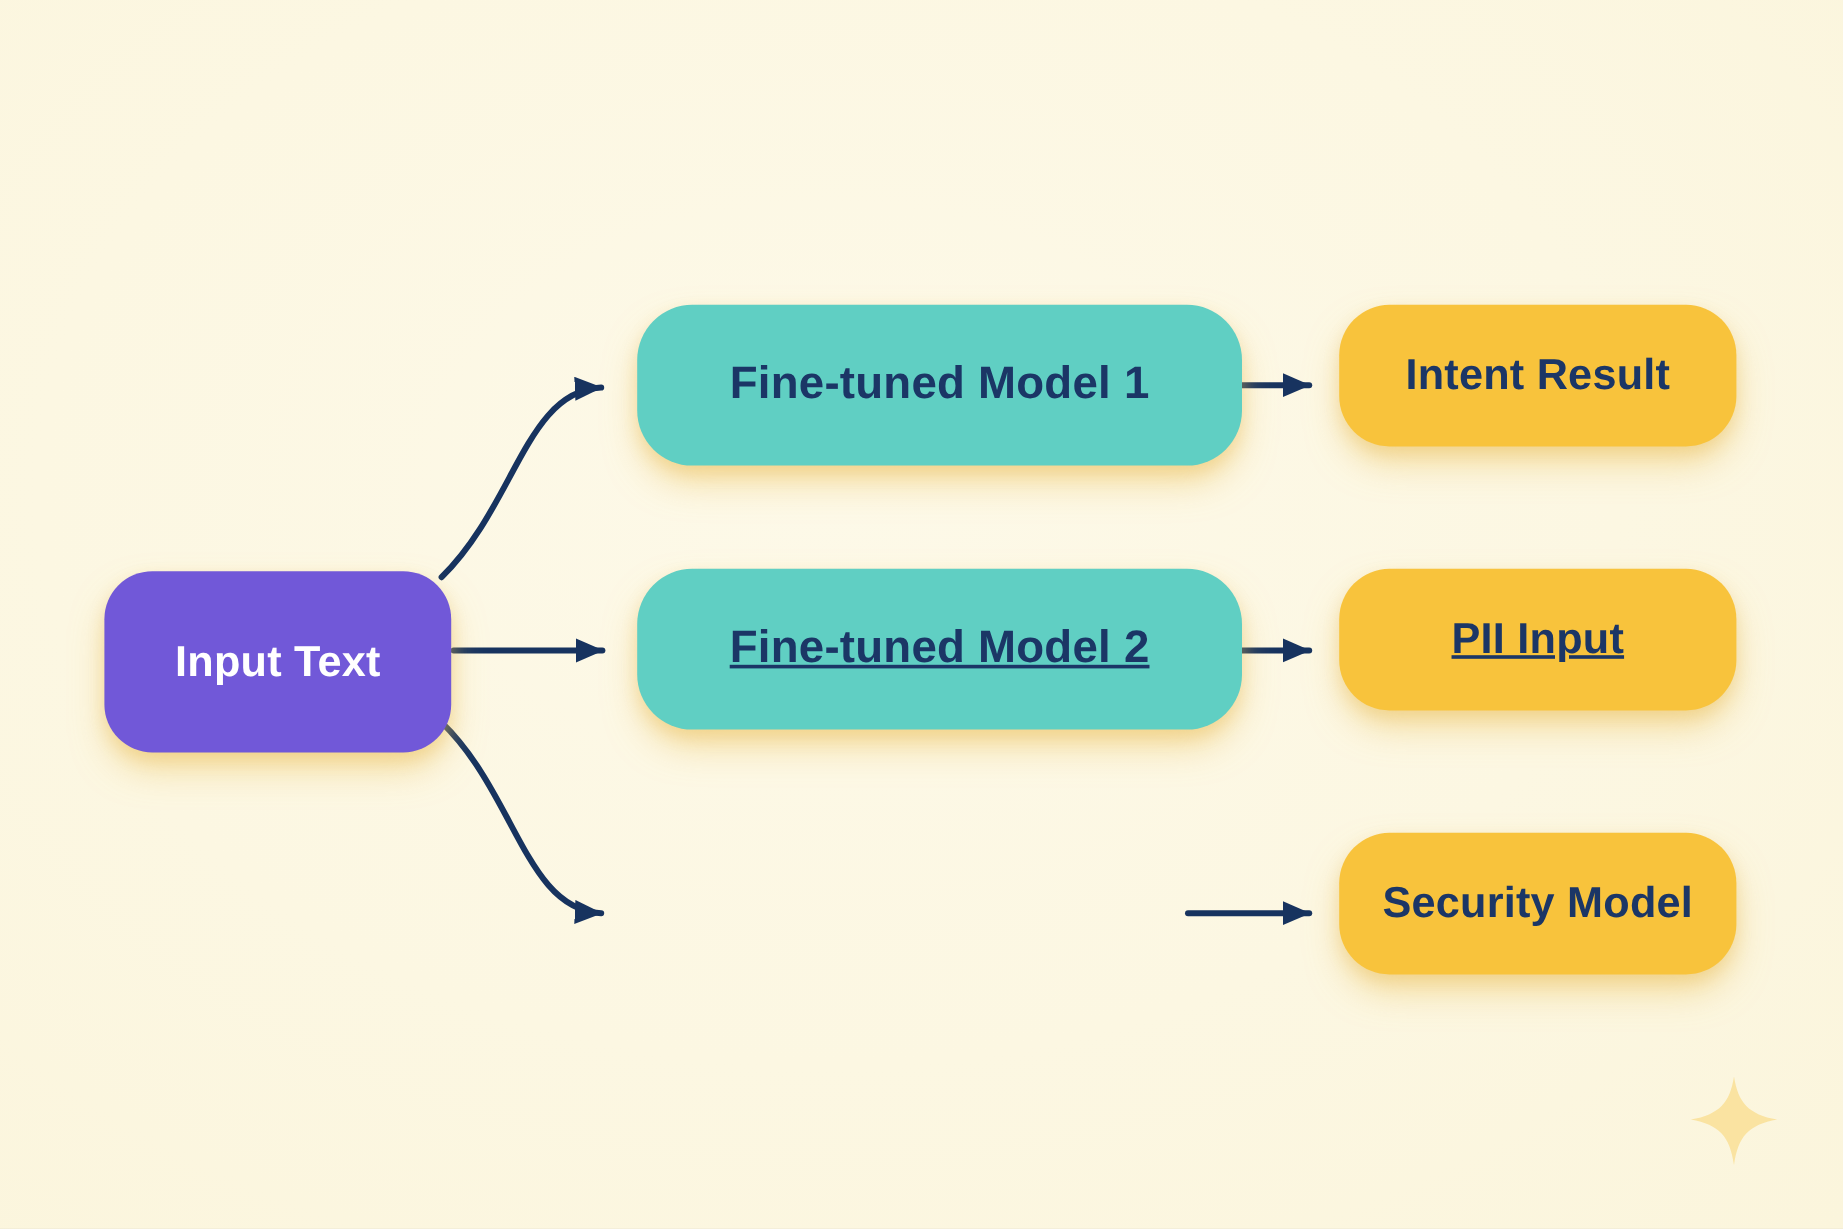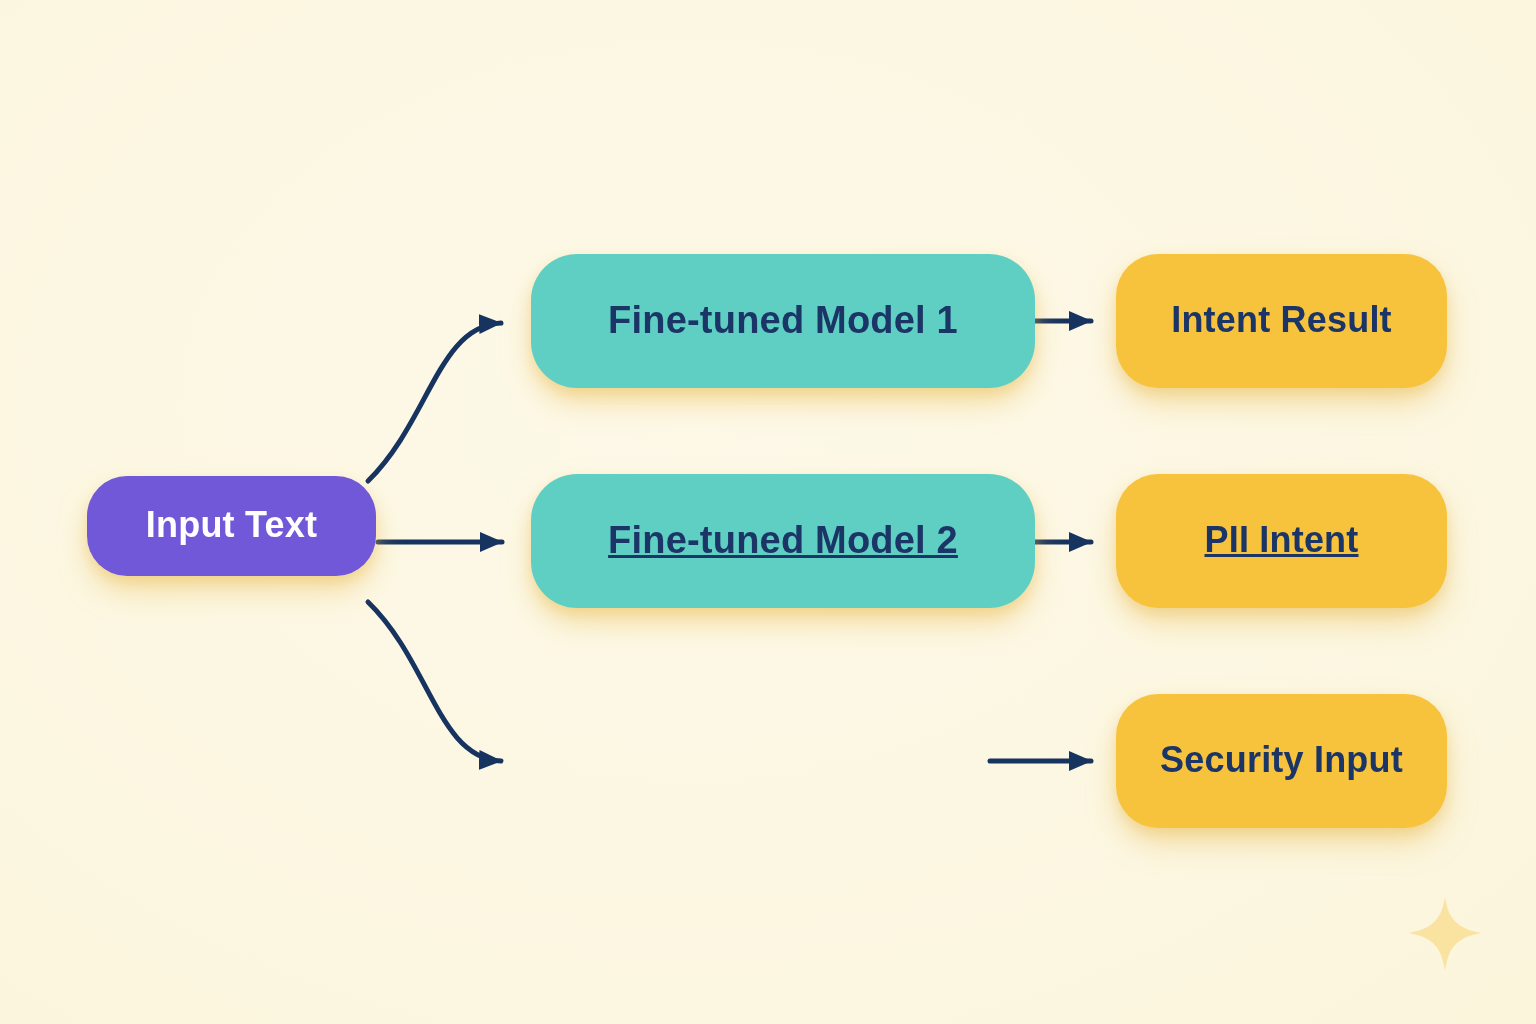--- a/index.html
+++ b/index.html
@@ -33,39 +33,39 @@
     box-shadow: 0 16px 30px -4px rgba(238, 196, 96, 0.60),
                 0 6px 12px rgba(222, 176, 70, 0.25);
   }
   .node span {
     transform: translateY(-1px);
   }
   .node-input {
     left: 87px;
     top: 476px;
     width: 289px;
-    height: 100px;
+    height: 151px;
     border-radius: 40px;
     background: #7158d8;
     color: #ffffff;
     font-size: 36px;
   }
   .node-model {
     left: 531px;
     width: 504px;
     height: 134px;
     border-radius: 46px;
     background: #60cfc3;
     color: #1b3666;
     font-size: 38px;
   }
   .node-result {
     left: 1116px;
     width: 331px;
-    height: 134px;
+    height: 118px;
     border-radius: 42px;
     background: #f8c33c;
     color: #1b3666;
     font-size: 36px;
   }
   .row-1 { top: 254px; }
   .row-2 { top: 474px; text-decoration: underline; }
   .row-3 { top: 694px; }
   .sparkle {
     position: absolute;
@@ -103,23 +103,23 @@
     <span>Fine-tuned Model 1</span>
   </div>
   <div class="node node-model row-2">
     <span>Fine-tuned Model 2</span>
   </div>
 
   <div class="node node-result row-1">
     <span>Intent Result</span>
   </div>
   <div class="node node-result row-2">
-    <span>PII Intent</span>
+    <span>PII Input</span>
   </div>
   <div class="node node-result row-3">
-    <span>Security Input</span>
+    <span>Security Model</span>
   </div>
 
   <svg class="sparkle" viewBox="0 0 80 82">
     <path d="M 40 4 C 43.5 26, 52 35.5, 76 40 C 52 44.5, 43.5 54, 40 78 C 36.5 54, 28 44.5, 4 40 C 28 35.5, 36.5 26, 40 4 Z" fill="#fae3a1"></path>
   </svg>
 
 </div>
 
 </body></html>

